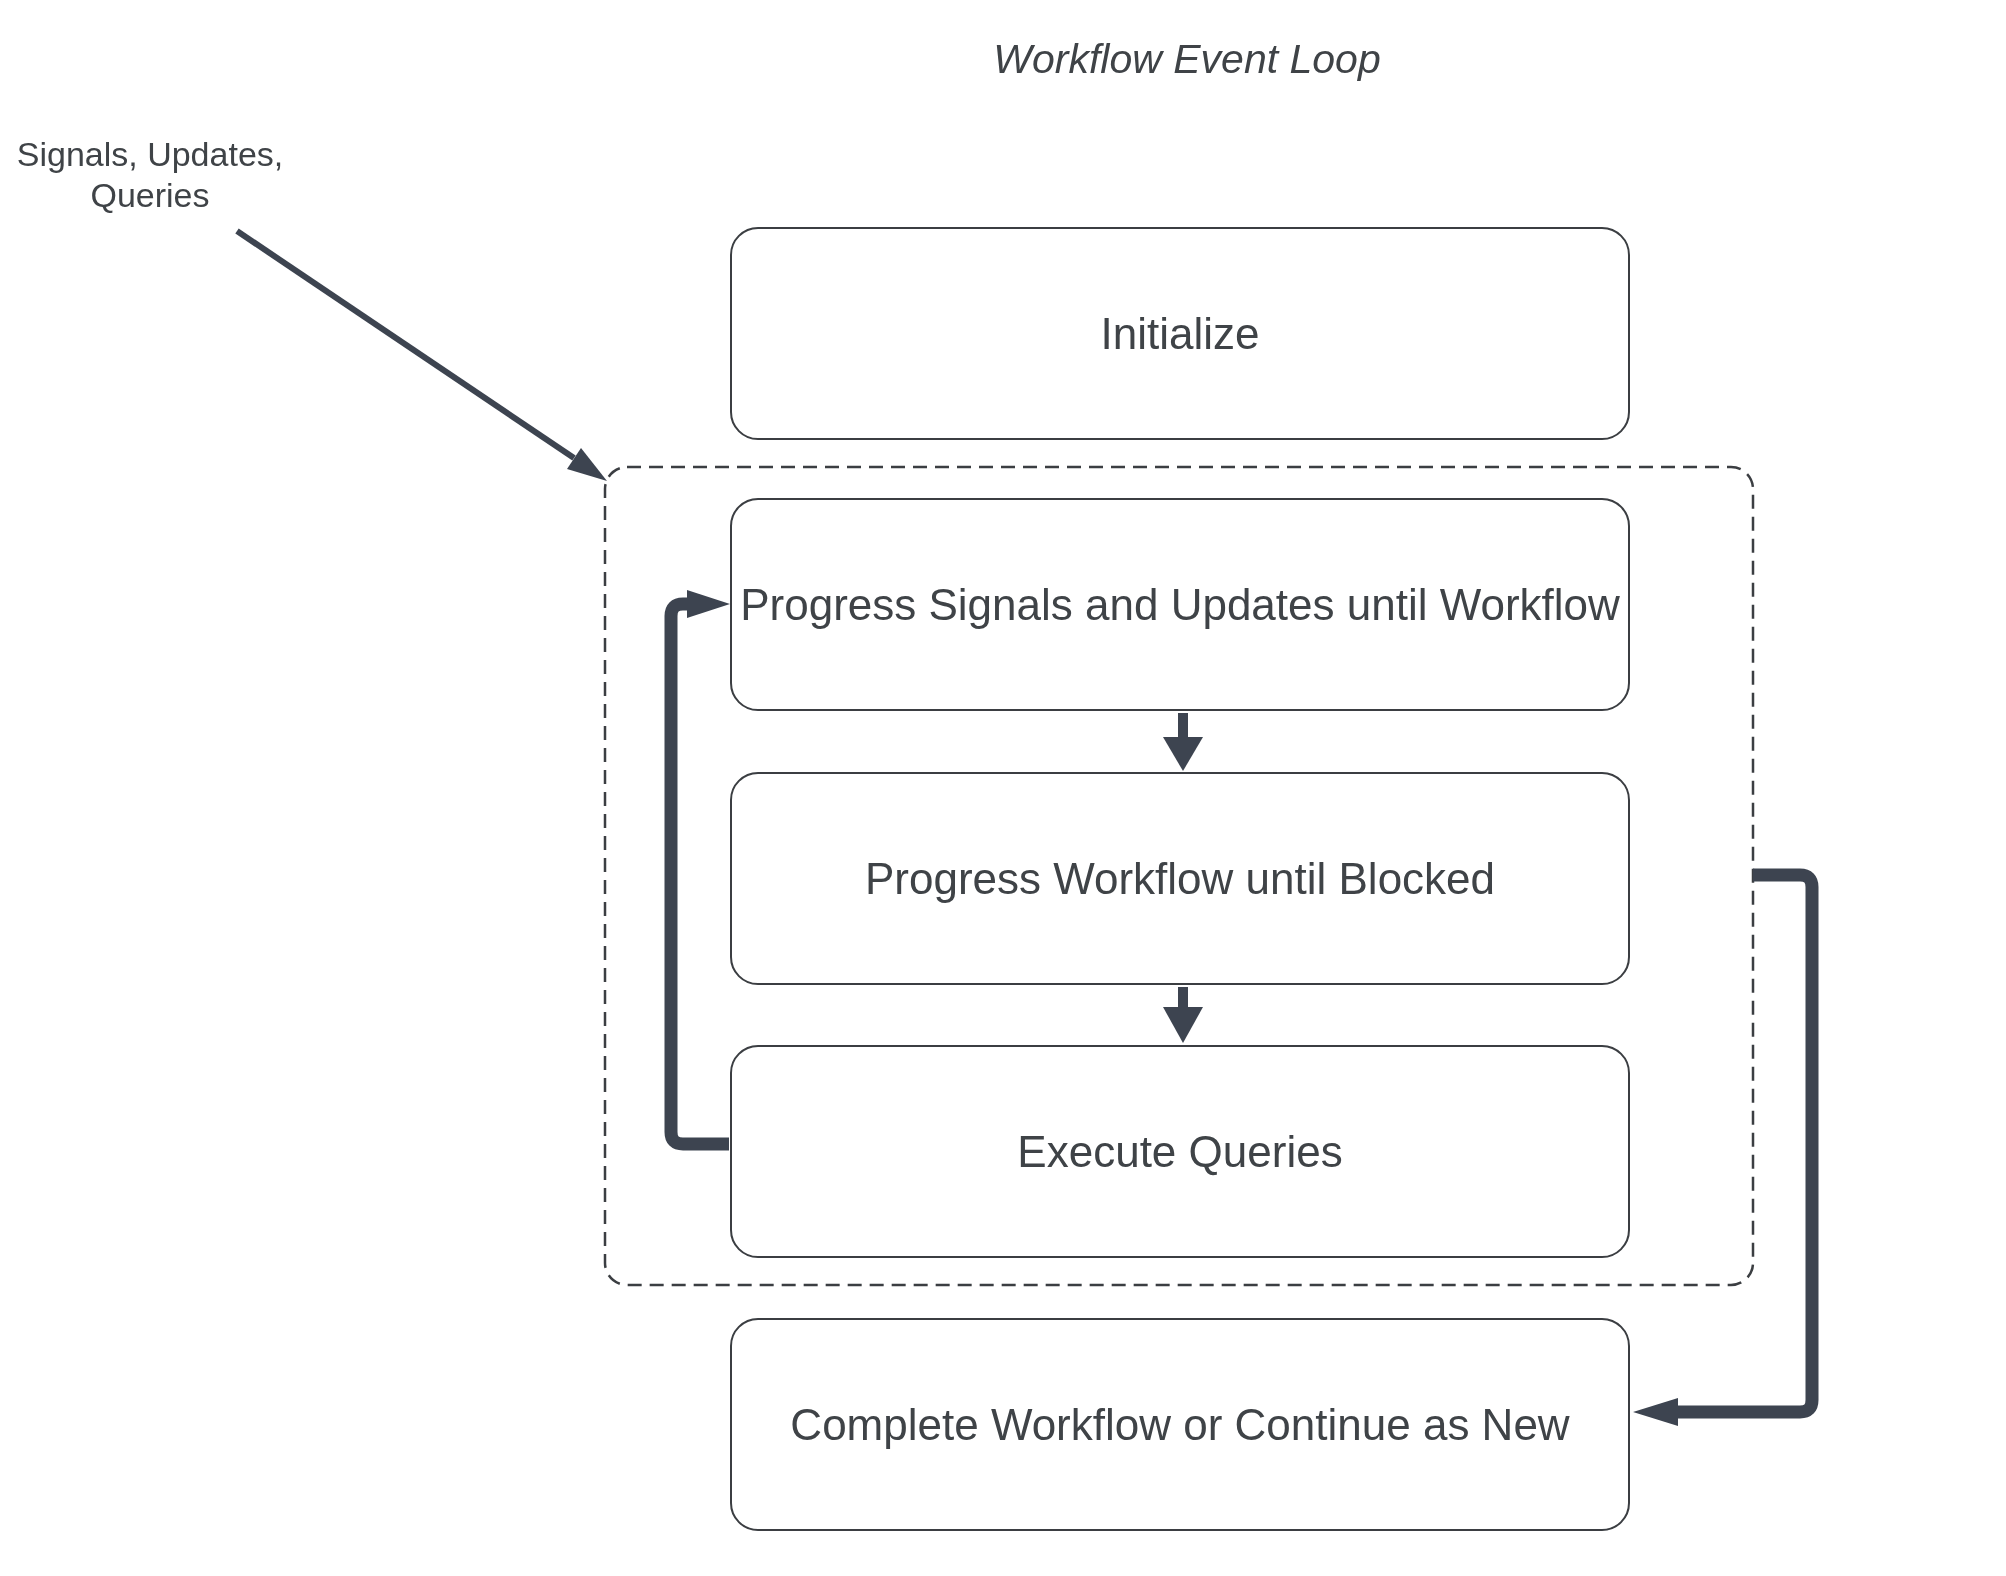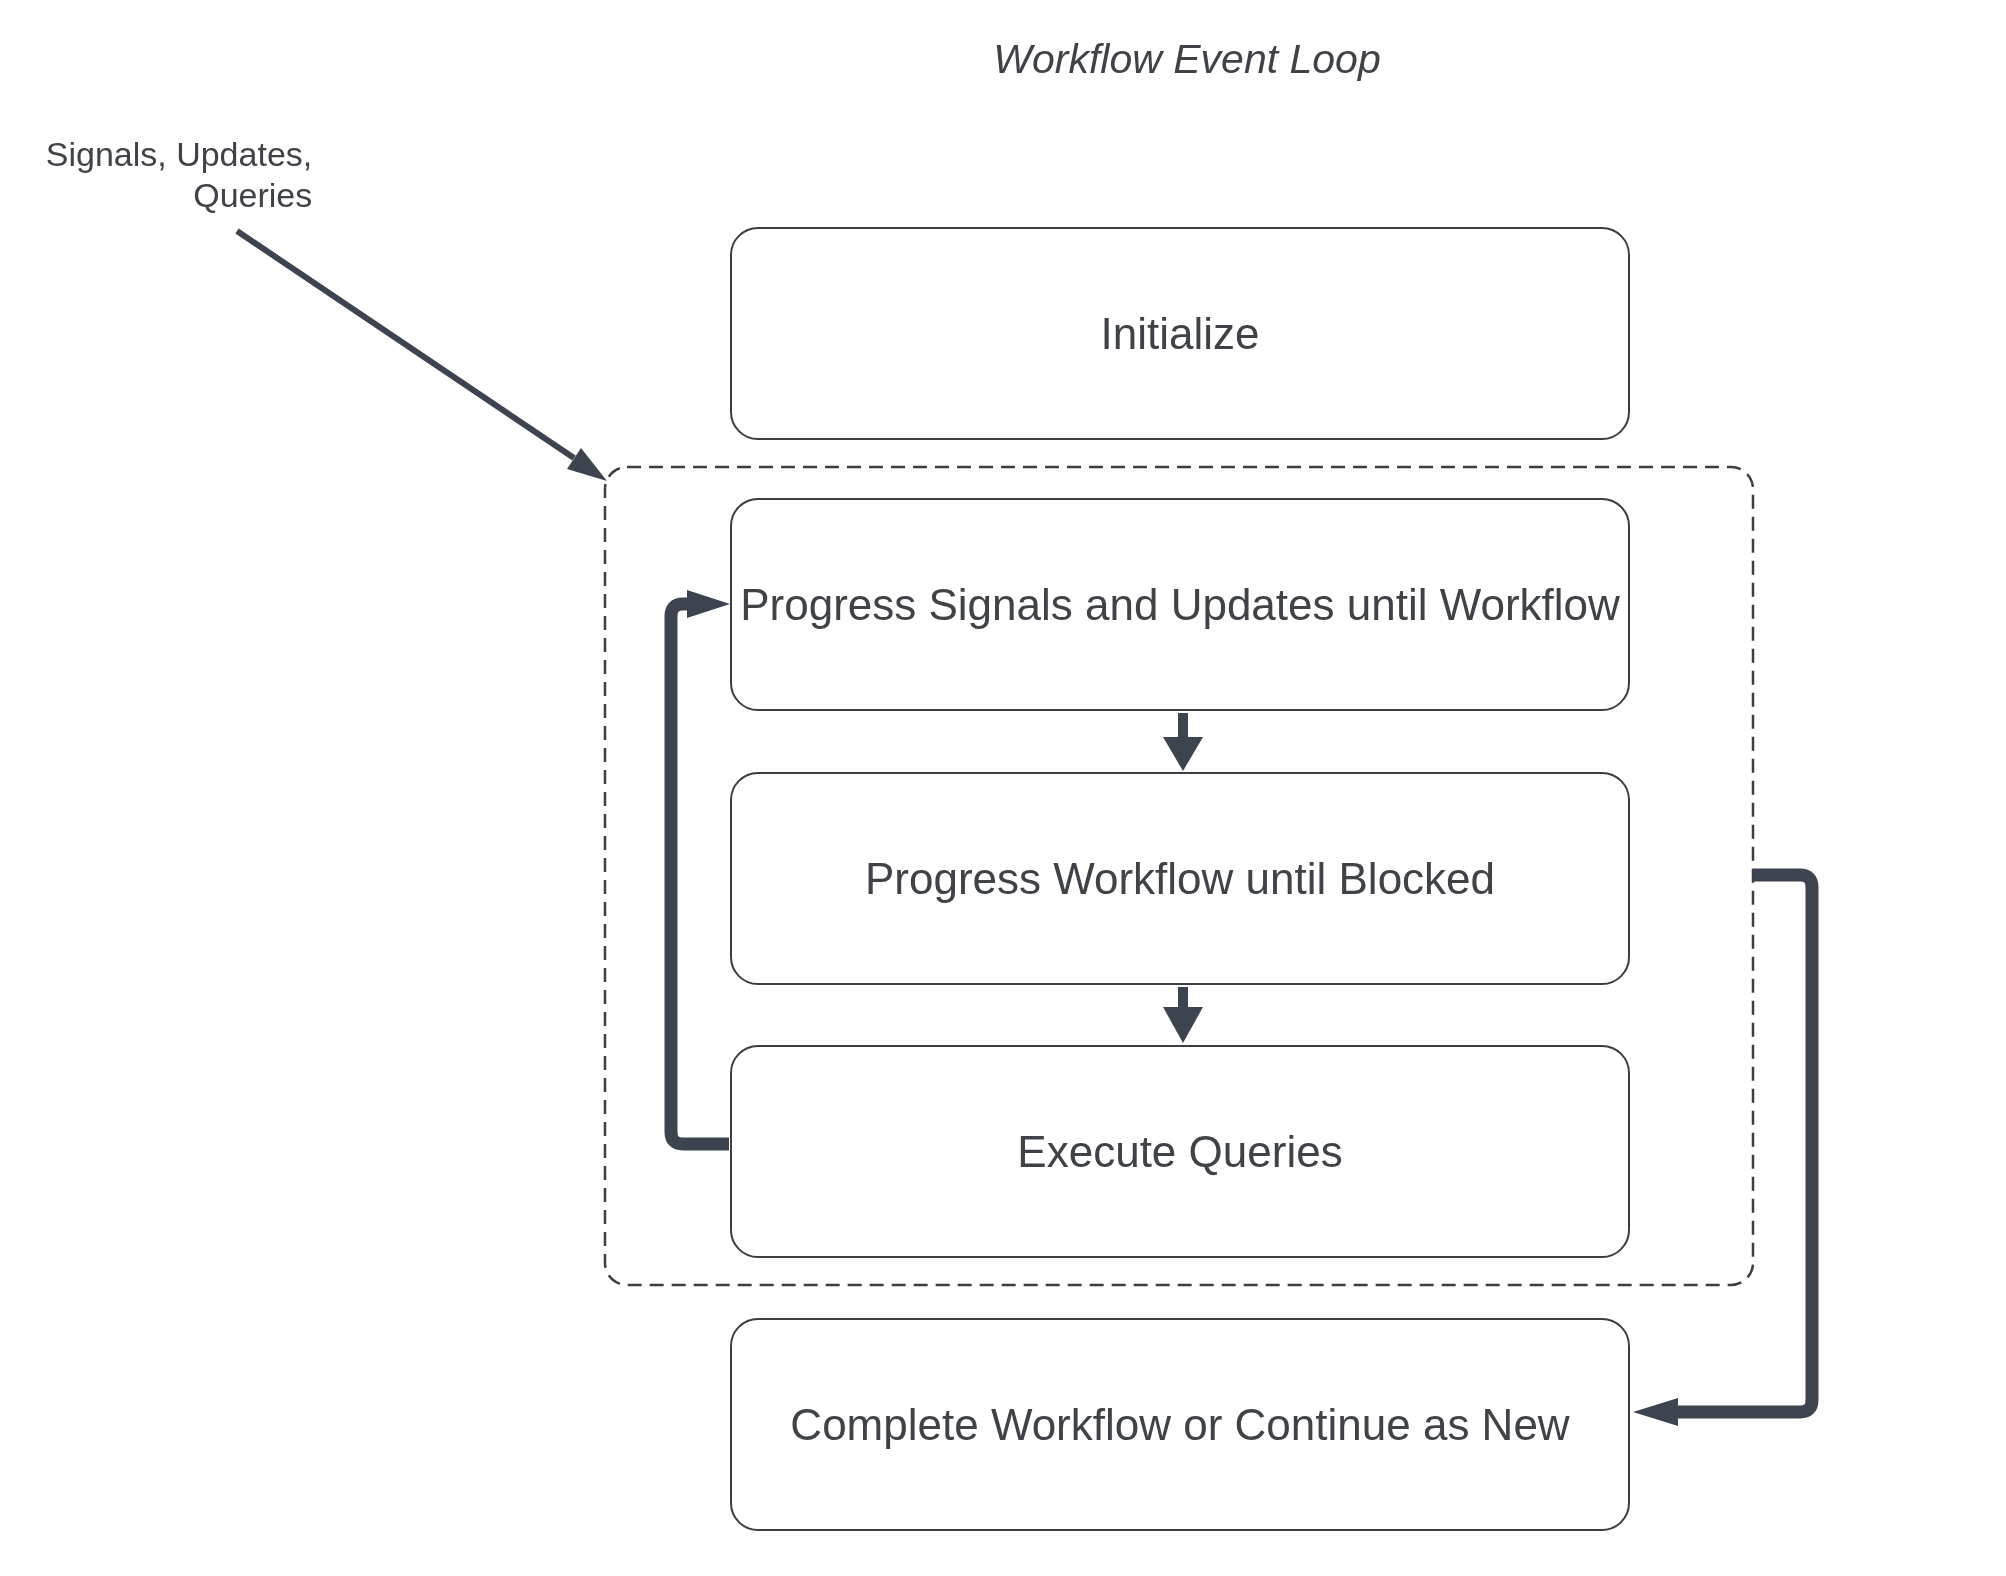--- a/index.html
+++ b/index.html
@@ -30,25 +30,25 @@
     top: 36px;
     left: 1187px;
     transform: translateX(-50%);
     font-size: 41px;
     font-style: italic;
     white-space: nowrap;
   }
   .ext-label {
     position: absolute;
     top: 134px;
-    left: 179px;
+    left: 150px;
     transform: translateX(-50%);
     font-size: 34px;
     line-height: 41px;
-    text-align: right;
+    text-align: center;
     white-space: pre-line;
   }
   .node {
     position: absolute;
     left: 730px;
     width: 900px;
     height: 213px;
     box-sizing: border-box;
     background: #ffffff;
     border: 2px solid var(--box-border, #3b3e42);

